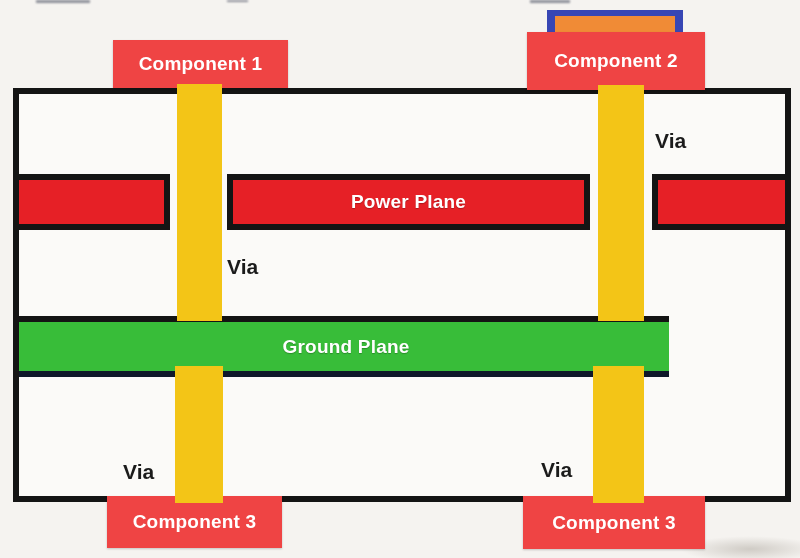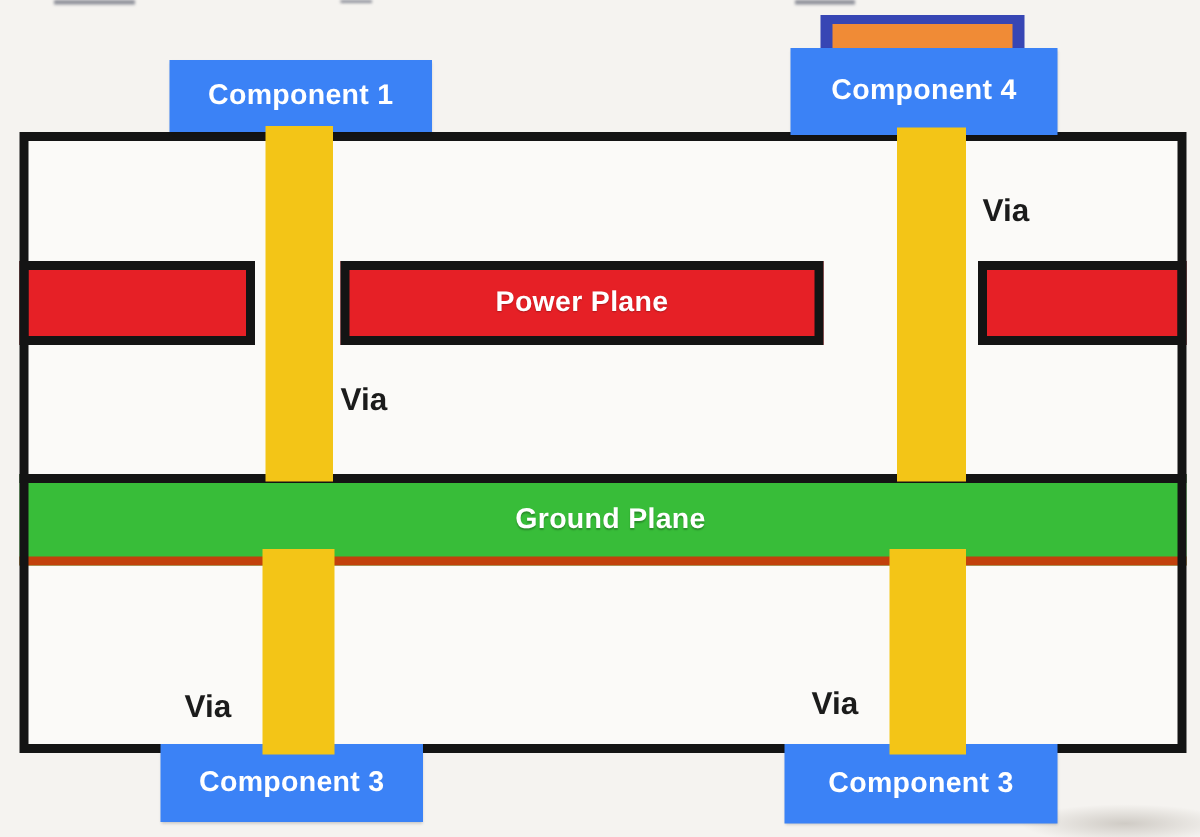--- a/index.html
+++ b/index.html
@@ -30,40 +30,40 @@
   }
 
   
   .plane { z-index: 2; display: flex; align-items: center; justify-content: center; }
   .power-seg {
     background: #e62026;
     border: 6px solid #141414;
     top: 174px; height: 56px;
   }
   .power-left  { left: 13px;  width: 157px; }
-  .power-center{ left: 227px; width: 322px; }
+  .power-center{ left: 227px; width: 363px; }
   .power-right { left: 652px; width: 139px; }
   .ground-band {
-    left: 13px; top: 316px; width: 778px; height: 61px;
+    left: 13px; top: 316px; width: 656px; height: 61px;
     background: #38bd39;
     border-top: 6px solid #141414;
-    border-bottom: 6px solid #c2410c;
+    border-bottom: 6px solid #0f172a;
     padding-left: 10px;
   }
   .plane-label {
     color: #ffffff;
     font-size: 19px;
     font-weight: bold;
     letter-spacing: 0.2px;
     text-shadow: 0 1px 1px rgba(0,0,0,0.25);
   }
 
   
   .comp {
-    background: #3b82f6;
+    background: #ef4444;
     z-index: 4;
     display: flex; align-items: center; justify-content: center;
     box-shadow: 0 1px 2px rgba(0,0,0,0.2);
   }
   .comp-label {
     color: #ffffff;
     font-size: 19px;
     font-weight: bold;
     letter-spacing: 0.2px;
   }
@@ -134,21 +134,21 @@
 
   <div class="abs board-border"></div>
 
   <div class="abs comp comp-1">
     <span class="comp-label">Component 1</span>
   </div>
 
   <div class="abs chip-frame"></div>
   <div class="abs chip-orange"></div>
   <div class="abs comp comp-2">
-    <span class="comp-label">Component 4</span>
+    <span class="comp-label">Component 2</span>
   </div>
 
   <div class="abs comp comp-3l">
     <span class="comp-label">Component 3</span>
   </div>
   <div class="abs comp comp-3r">
     <span class="comp-label">Component 3</span>
   </div>
 
   <div class="abs via via-tl"></div>

